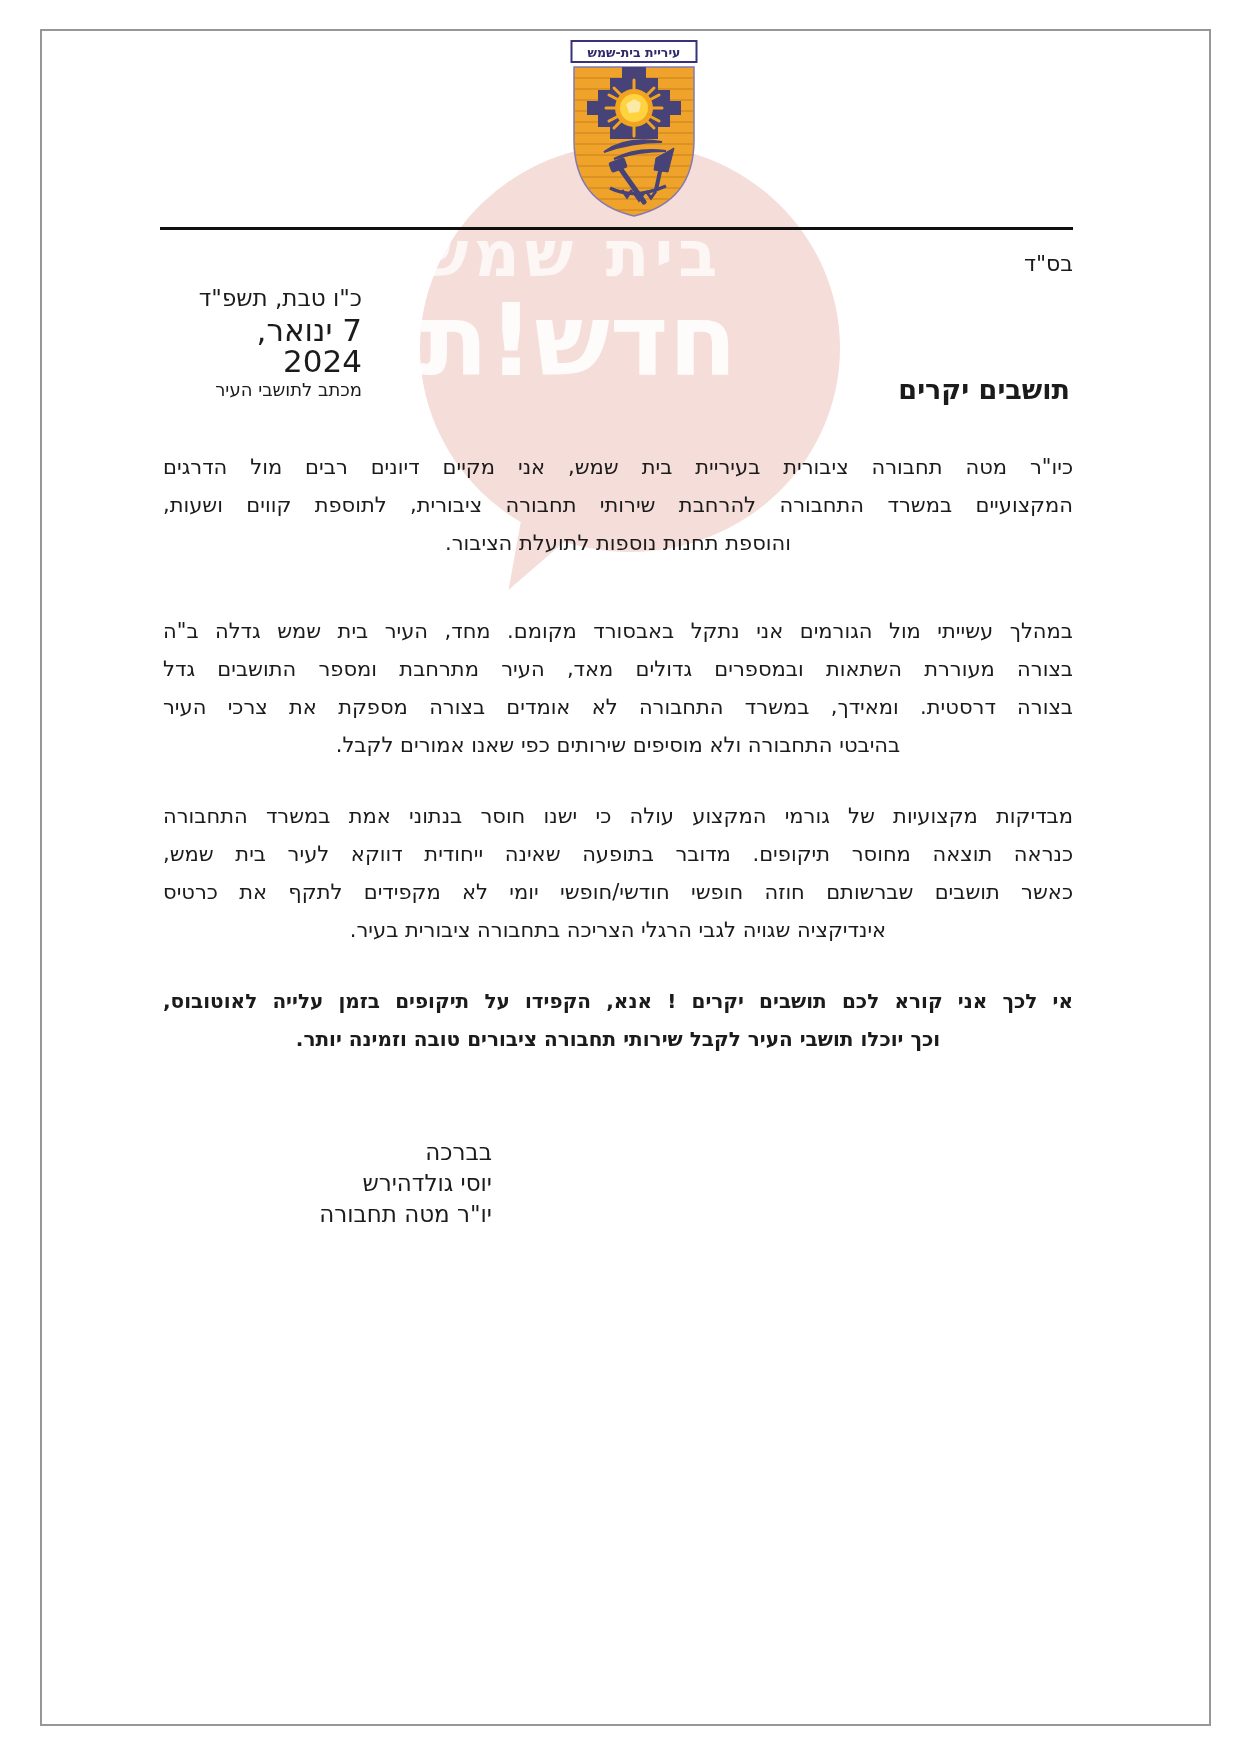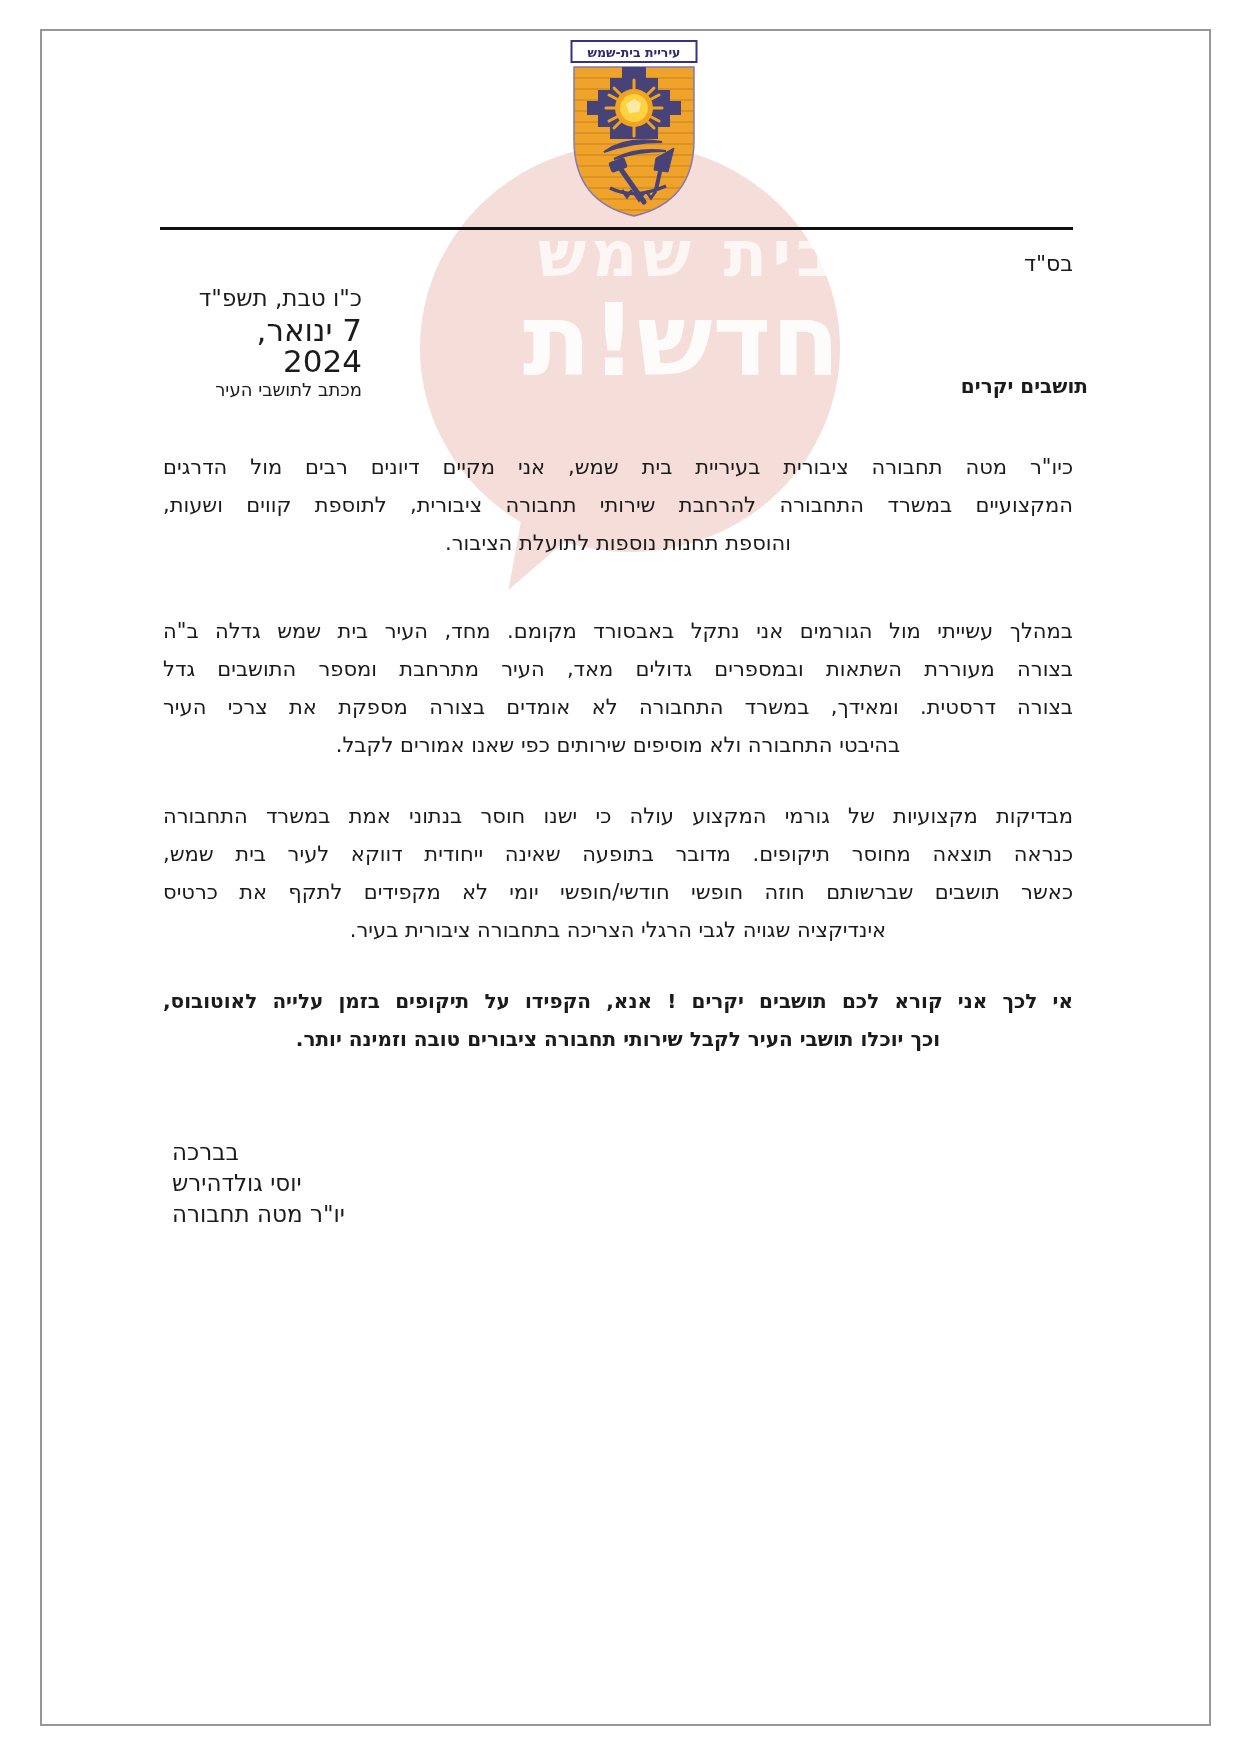--- a/index.html
+++ b/index.html
@@ -10,52 +10,52 @@
   .page-frame{position:absolute;left:40px;top:29px;width:1167px;height:1693px;
               border:2px solid #979797;background:transparent;}
 
   
   .wm-layer{position:absolute;inset:0;z-index:1;}
   .wm-bubble{position:absolute;left:420px;top:144px;width:420px;height:408px;
              border-radius:50%;background:#f5ddd9;}
   .wm-tail{position:absolute;left:497px;top:450px;width:115px;height:140px;
            background:#f5ddd9;clip-path:polygon(10% 100%,32% 0%,100% 36%);}
   .wm-textbox{position:absolute;left:420px;top:144px;width:420px;height:408px;
-              display:flex;flex-direction:column;align-items:flex-start;direction:rtl;}
+              display:flex;flex-direction:column;align-items:flex-end;direction:rtl;}
   .wm-title{margin-top:78px;font-size:64px;font-weight:700;letter-spacing:5px;
             color:rgba(255,255,255,0.72);line-height:1;white-space:nowrap;}
   .wm-name{margin-top:2px;font-size:100px;font-weight:800;
            color:rgba(255,255,255,0.88);line-height:1.05;white-space:nowrap;}
   .wm-subtitle{margin-top:6px;font-size:26px;color:rgba(255,255,255,0.85);white-space:nowrap;}
 
   
   .content{position:absolute;inset:0;z-index:2;}
 
   .logo{position:absolute;left:570px;top:40px;width:128px;height:180px;}
 
   .separator{position:absolute;left:160px;top:227px;width:913px;height:3px;background:#101010;}
 
   .bsd{position:absolute;right:169px;top:251px;font-size:22px;direction:rtl;}
 
   .dateblock{position:absolute;left:170px;top:282px;width:192px;text-align:right;direction:rtl;}
   .date-heb{font-size:23px;line-height:33px;}
   .date-greg{font-size:31px;line-height:31px;}
   .date-note{font-size:18px;line-height:26px;}
 
-  .salutation{position:absolute;right:154px;top:374px;font-size:20px;font-weight:700;direction:rtl;}
+  .salutation{position:absolute;right:172px;top:374px;font-size:27px;font-weight:700;direction:rtl;}
 
   .para{position:absolute;left:163px;width:910px;font-size:21px;line-height:38px;
         direction:rtl;color:#1b1b1b;}
   .para .jl{text-align:justify;text-align-last:justify;}
   .para .jl.last{text-align:center;text-align-last:center;}
   .para.bold{font-weight:700;font-size:20px;}
   .p0{top:448px;} .p1{top:612px;} .p2{top:797px;} .p3{top:982px;}
 
   .signature{position:absolute;left:172px;top:1137px;width:320px;direction:rtl;
-             text-align:left;font-size:23px;line-height:31px;}
+             text-align:right;font-size:23px;line-height:31px;}
 </style>
 </head>
 <body>
 
 <div class="page-frame"></div>
 
 <div class="wm-layer">
   <div class="wm-tail"></div>
   <div class="wm-bubble"></div>
   <div class="wm-textbox">

